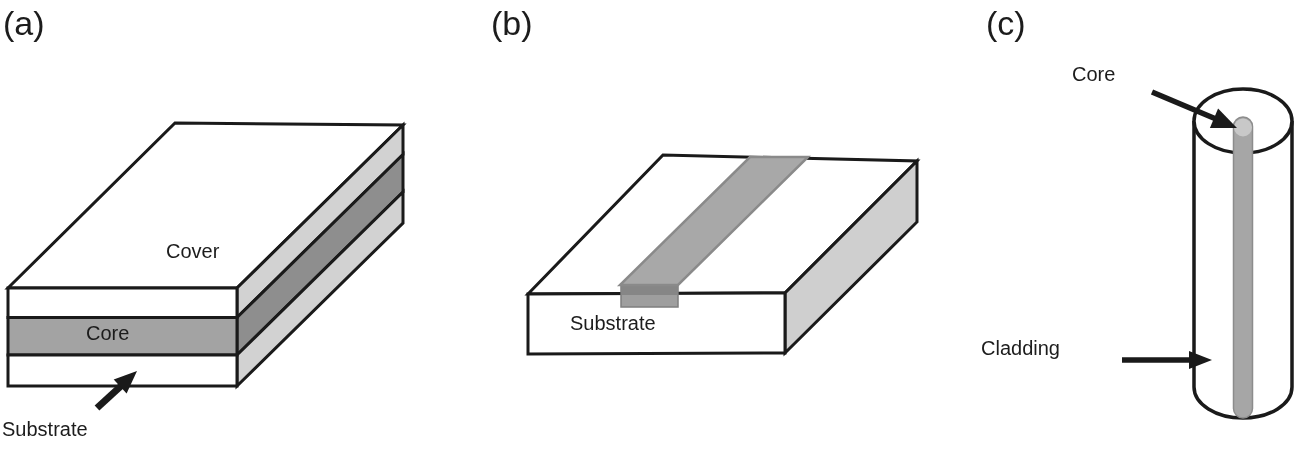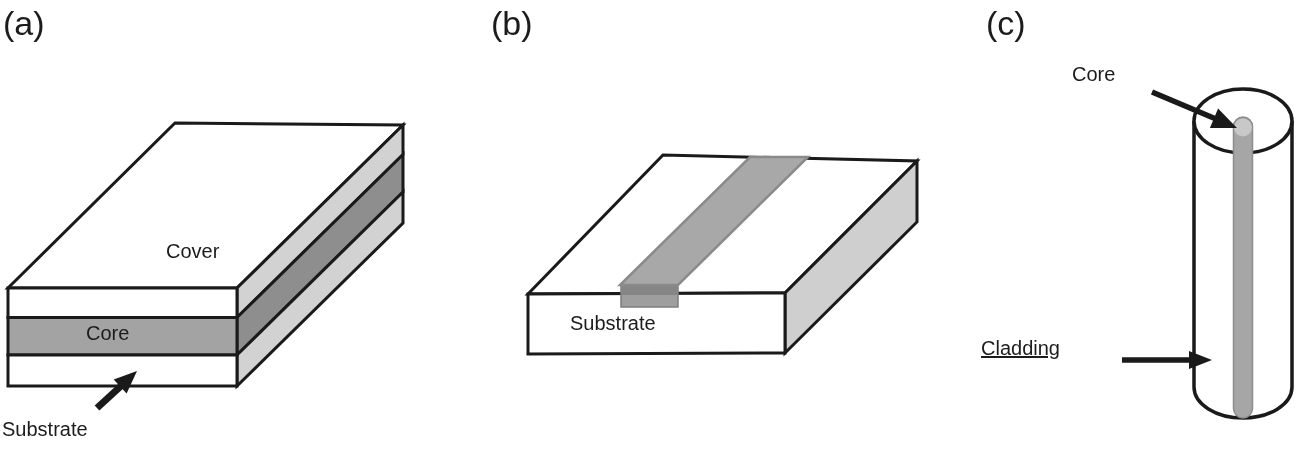--- a/index.html
+++ b/index.html
@@ -126,14 +126,14 @@
   <div class="lbl tag" style="left:3px; top:6px;">(a)</div>
   <div class="lbl" style="left:166px; top:193px;margin-top:48px;">Cover</div>
   <div class="lbl" style="left:86px; top:323px;">Core</div>
   <div class="lbl" style="left:2px; top:419px;">Substrate</div>
 
   <div class="lbl tag" style="left:491px; top:6px;">(b)</div>
   <div class="lbl" style="left:570px; top:313px;">Substrate</div>
 
   <div class="lbl tag" style="left:986px; top:6px;">(c)</div>
   <div class="lbl" style="left:1072px; top:64px;">Core</div>
-  <div class="lbl" style="left:981px; top:338px;text-decoration:underline;">Cladding</div>
+  <div class="lbl" style="left:981px; top:338px;">Cladding</div>
 </div>
 
 </body></html>

